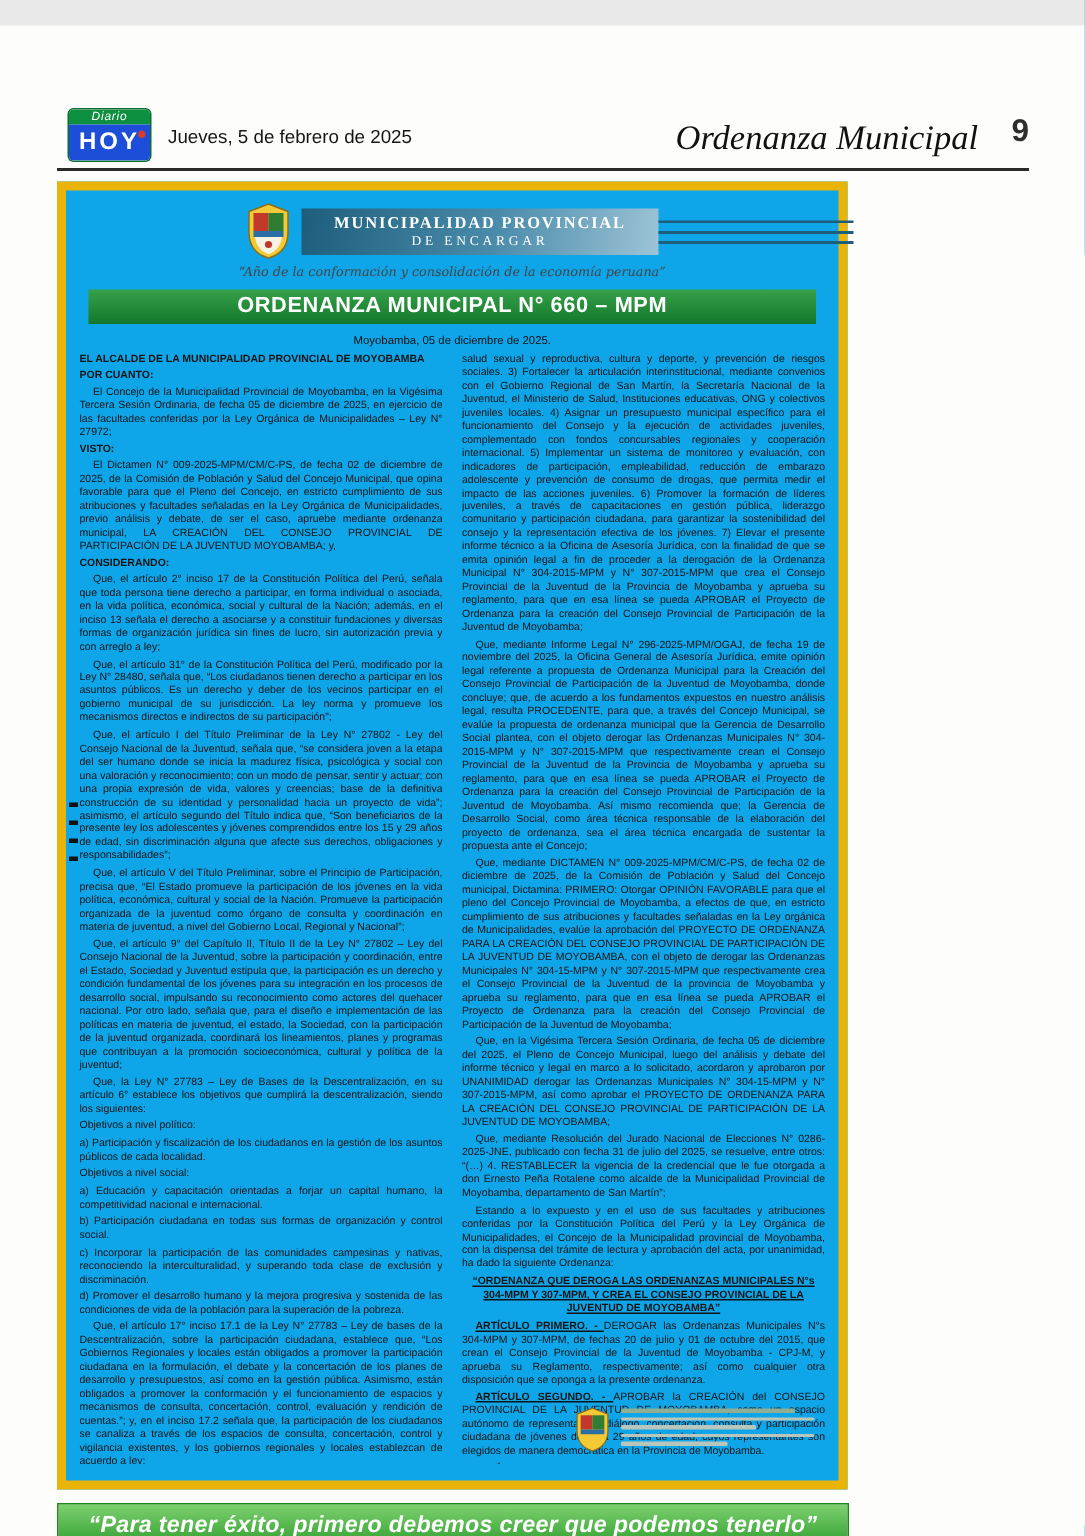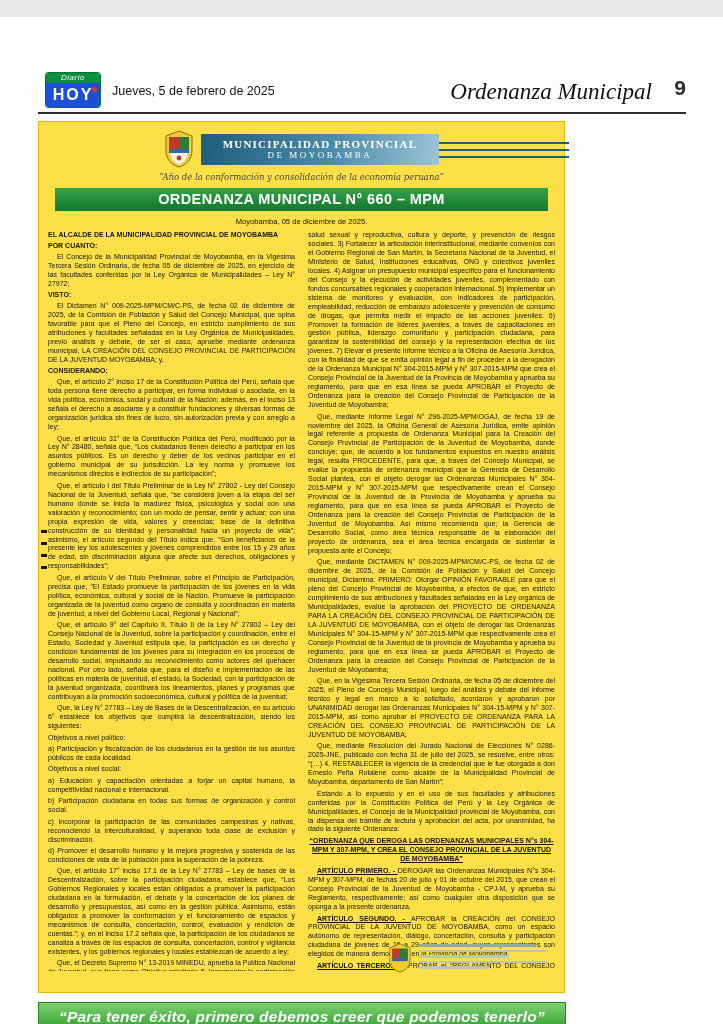--- a/index.html
+++ b/index.html
@@ -15,22 +15,22 @@
   .logo .hoy{background:#1d4ed8;color:#fff;font-weight:bold;font-size:16px;line-height:24px;
         text-align:center;letter-spacing:2px;position:relative;}
   .logo .hoy .dot{position:absolute;right:3px;top:4px;width:5px;height:5px;background:#d63a2f;border-radius:50%;}
   .mast-date{position:absolute;left:74px;top:11px;font-size:12.5px;color:#151515;}
   .mast-section{position:absolute;right:34px;top:6px;font-family:"Liberation Serif",serif;
         font-style:italic;font-weight:normal;font-size:23px;color:#111;}
   .mast-pageno{position:absolute;right:0;top:3px;font-size:21px;font-weight:bold;color:#2e2e2e;}
   .mast-rule{position:absolute;top:95px;left:38px;width:648px;border-top:2px solid #2b2b2b;}
 
   
-  .doc{position:absolute;top:104px;left:38px;width:527px;height:872px;background:#fde047;
-       border:1px solid #eab308;box-sizing:border-box;}
+  .doc{position:absolute;top:104px;left:38px;width:527px;height:872px;background:#0ea5e9;
+       border:6px solid #eab308;box-sizing:border-box;}
   .doc-header{display:flex;justify-content:center;align-items:center;gap:7px;margin-top:8px;}
   .muni-banner{position:relative;color:#fff;font-family:"Liberation Serif",serif;text-align:center;
        padding:4px 22px 5px;background:linear-gradient(100deg,#1d5e7d,#4b8cab 55%,#9dc4d6);}
   .muni-banner .l1{font-size:11px;font-weight:bold;letter-spacing:1.2px;}
   .muni-banner .l2{font-size:9px;letter-spacing:2.5px;}
   .muni-banner .stripes{position:absolute;left:100%;top:8px;width:130px;height:16px;
        background:repeating-linear-gradient(#1d5e7d 0 2px,transparent 2px 7px);}
   .tagline{text-align:center;font-family:"DejaVu Serif",serif;font-style:italic;font-size:8.5px;
        color:#444;margin-top:4px;}
   .green-banner{margin:6px auto 0;width:94%;background:linear-gradient(#35a148,#13772c);
@@ -85,21 +85,21 @@
       <svg width="30" height="38" viewBox="0 0 30 38">
         <path d="M15 1 L28 6 V20 C28 30 22 35 15 37 C8 35 2 30 2 20 V6 Z" fill="#f3c936" stroke="#8a6d1a" stroke-width="1"></path>
         <rect x="5" y="7" width="10" height="12" fill="#c0392b"></rect>
         <rect x="15" y="7" width="10" height="12" fill="#2e7d32"></rect>
         <rect x="5" y="19" width="20" height="4" fill="#2b6ea5"></rect>
         <path d="M15 23 L24 23 C23 30 19 33 15 34.5 C11 33 7 30 6 23 Z" fill="#f7f3e3"></path>
         <circle cx="15" cy="28" r="2.4" fill="#c0392b"></circle>
       </svg>
       <div class="muni-banner">
         <div class="l1">MUNICIPALIDAD PROVINCIAL</div>
-        <div class="l2">DE MOYOBAMBA</div>
+        <div class="l2">DE ENCARGAR</div>
         <div class="stripes"></div>
       </div>
     </div>
 
     <div class="tagline">“Año de la conformación y consolidación de la economía peruana”</div>
 
     <div class="green-banner">ORDENANZA MUNICIPAL N° 660 – MPM</div>
 
     <div class="dateline">Moyobamba, 05 de diciembre de 2025.</div>
 

